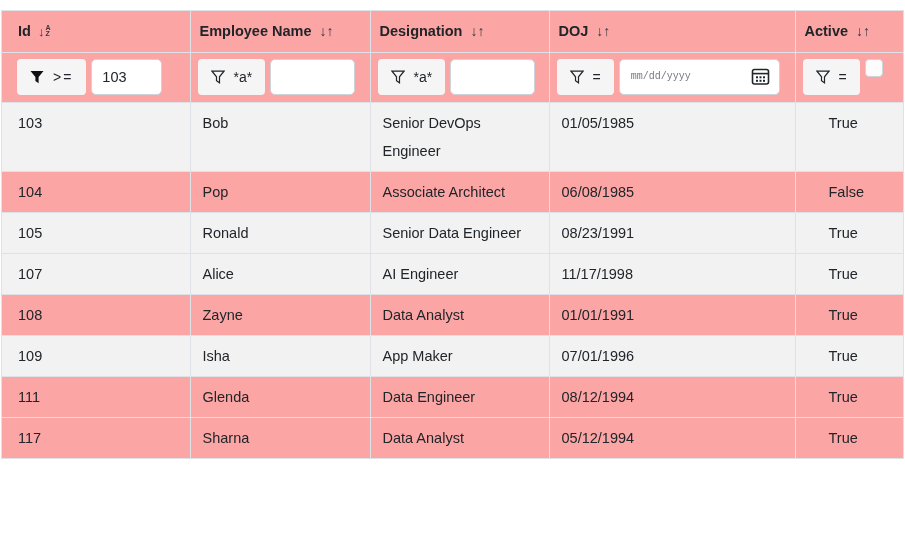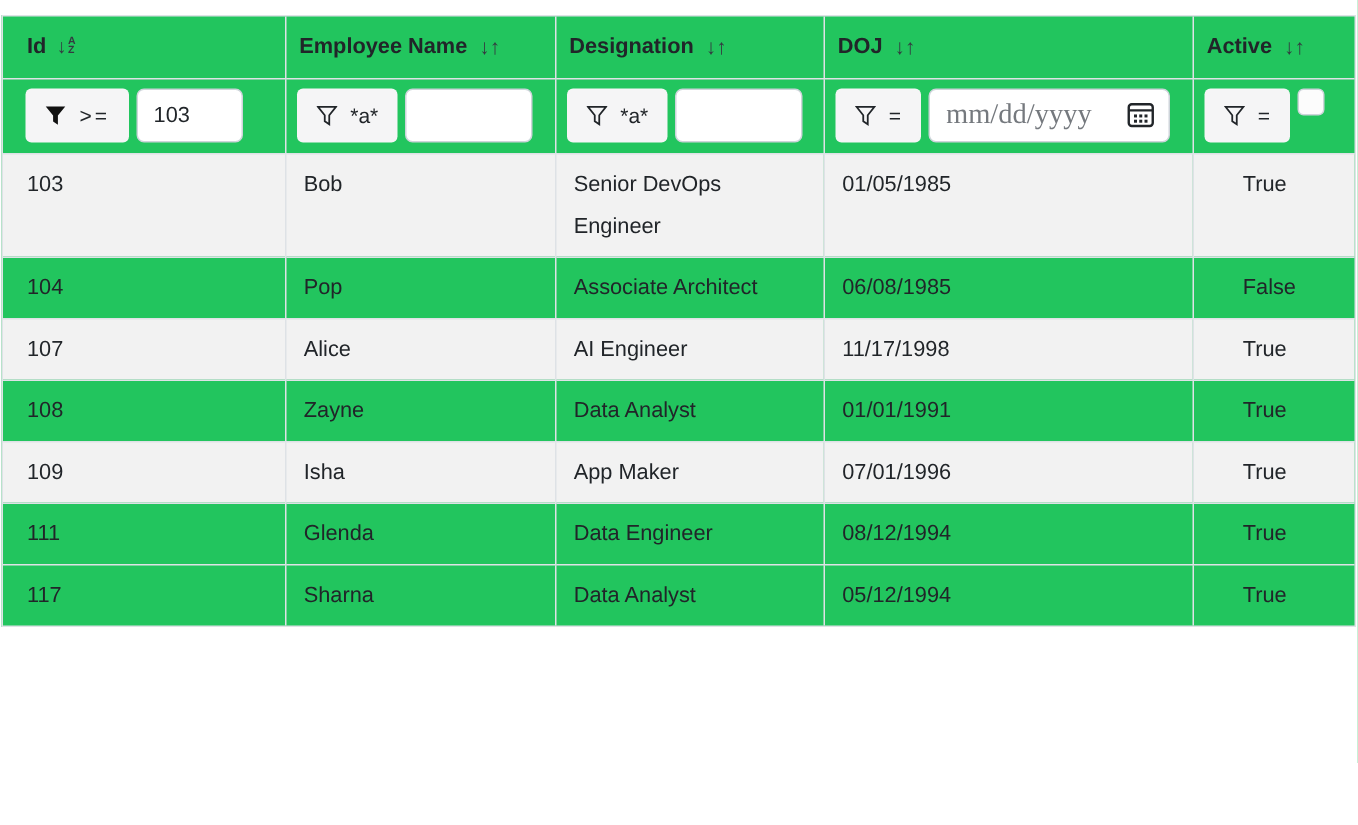--- a/index.html
+++ b/index.html
@@ -7,21 +7,21 @@
     width: 905px; height: 550px;
     background: #ffffff;
     font-family: "Liberation Sans", "DejaVu Sans", sans-serif;
     color: #212529;
     overflow: hidden;
   }
   .grid-wrap {
     margin: 10px 0 0 1px;
     width: 903px;
     border: 1px solid #dee2e6;
-    background: #22c55e;
+    background: #fca5a5;
   }
   table.grid {
     border-collapse: collapse;
     table-layout: fixed;
     width: 100%;
     font-size: 14.5px;
   }
   col.c-id          { width: 188px; }
   col.c-name        { width: 180px; }
   col.c-designation { width: 179px; }
@@ -89,22 +89,22 @@
   .date-box {
     display: inline-flex; align-items: center;
     width: 161px; height: 36px;
     border: 1px solid #ced4da; border-radius: 5px;
     background: #fff;
   }
   .date-box input {
     border: none; outline: none; background: transparent;
     flex: 1 1 auto; min-width: 0;
     height: 34px; padding: 0 0 0 11px;
-    font-family: Liberation Serif, serif;
-    font-size: 19px; color: #212529;
+    font-family: Liberation Mono, monospace;
+    font-size: 10px; color: #212529;
   }
   .date-box input::placeholder { color: #75797e; opacity: 1; }
   .cal-icon { margin: 0 9px 0 4px; flex: none; }
   .checkbox {
     width: 18px; height: 18px; flex: none;
     border: 1px solid #ced4da; border-radius: 4px;
     background: #fcfcfc;
     margin-top: 0px;
   }
 
@@ -248,20 +248,27 @@
           <td>True</td>
         </tr>
         <tr class="">
           <td class="first">104</td>
           <td>Pop</td>
           <td>Associate Architect</td>
           <td>06/08/1985</td>
           <td>False</td>
         </tr>
         <tr class="alt">
+          <td class="first">105</td>
+          <td>Ronald</td>
+          <td>Senior Data Engineer</td>
+          <td>08/23/1991</td>
+          <td>True</td>
+        </tr>
+        <tr class="alt">
           <td class="first">107</td>
           <td>Alice</td>
           <td>AI Engineer</td>
           <td>11/17/1998</td>
           <td>True</td>
         </tr>
         <tr class="">
           <td class="first">108</td>
           <td>Zayne</td>
           <td>Data Analyst</td>

